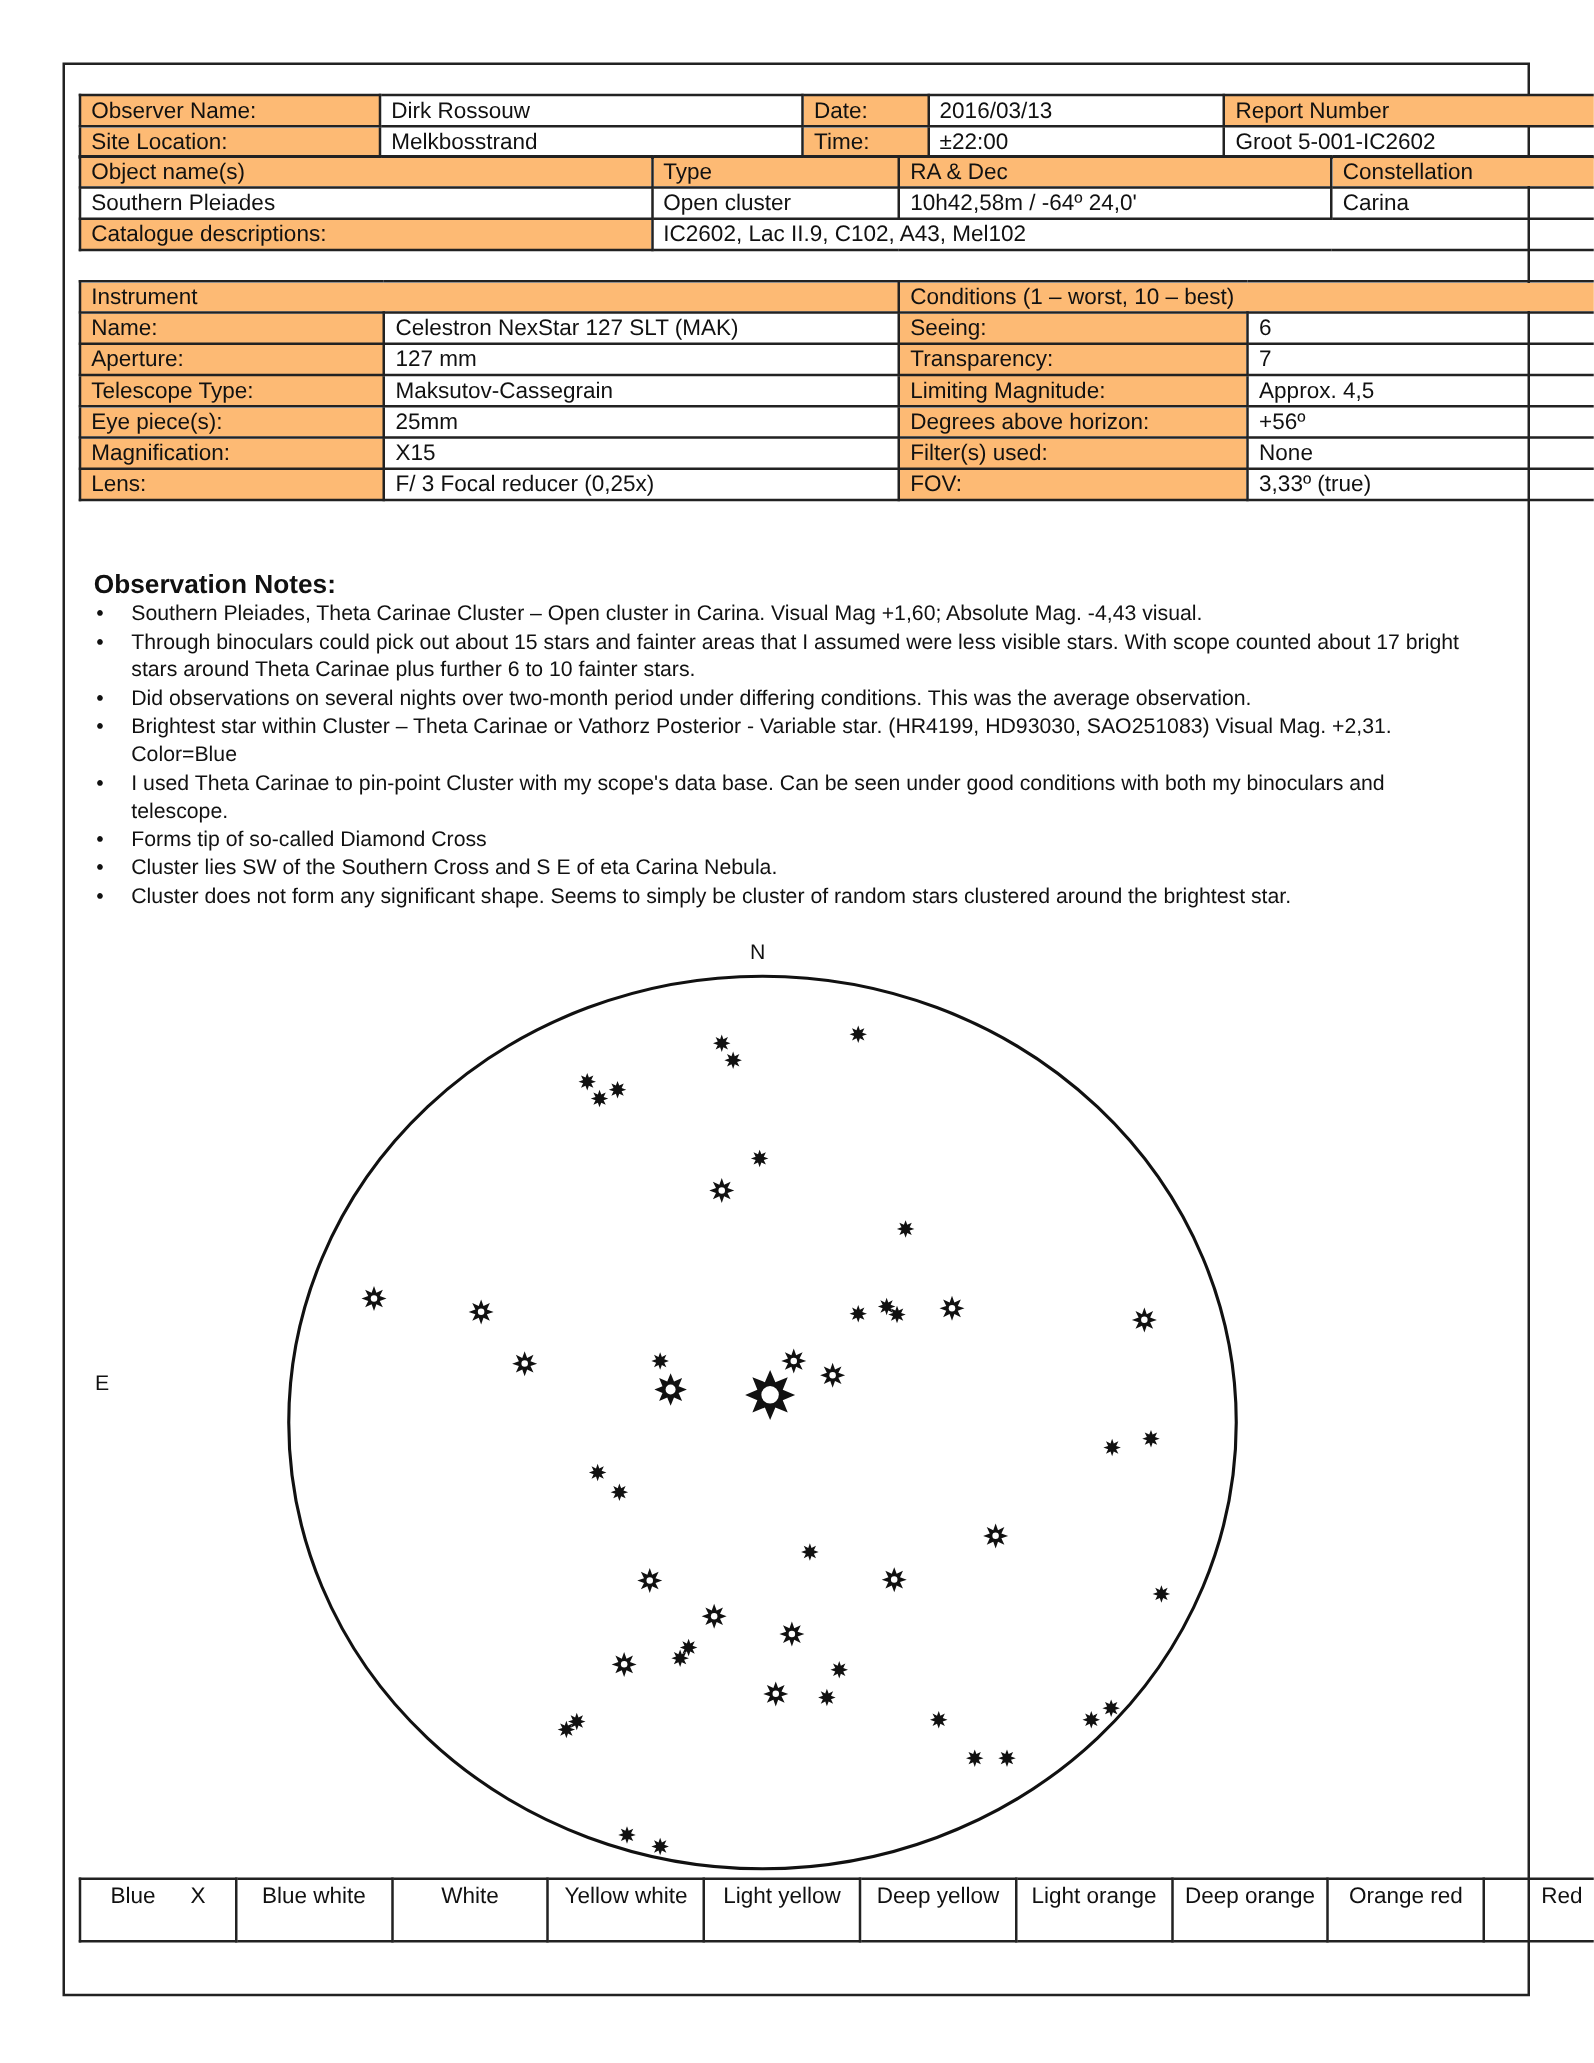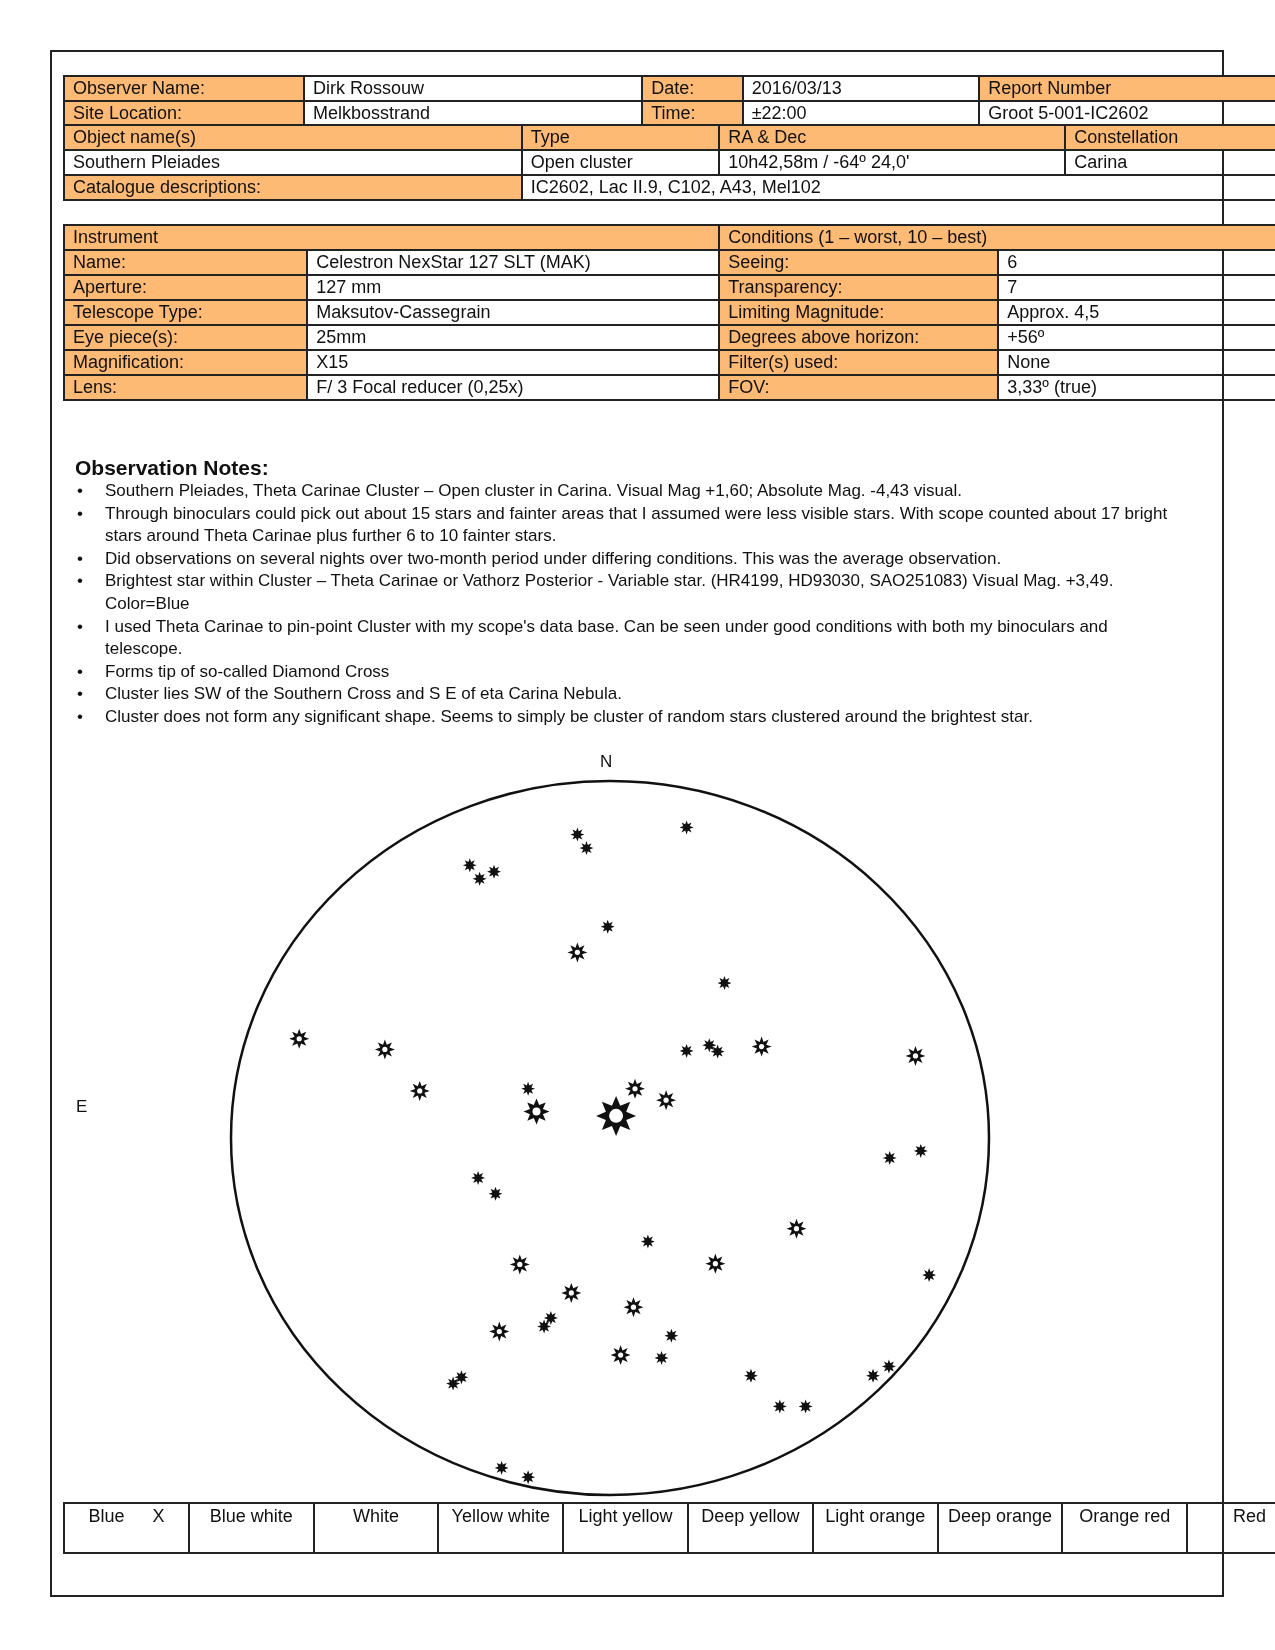--- a/index.html
+++ b/index.html
@@ -131,21 +131,21 @@
         <td>3,33º (true)</td>
       </tr>
     </tbody>
 </table>
 
 <div class="notes-title">Observation Notes:</div>
 <ul class="notes" id="notes-list">
     <li>Southern Pleiades, Theta Carinae Cluster – Open cluster in Carina. Visual Mag +1,60; Absolute Mag. -4,43 visual.</li>
     <li>Through binoculars could pick out about 15 stars and fainter areas that I assumed were less visible stars.  With scope counted about 17 bright stars around Theta Carinae plus further 6 to 10 fainter stars.</li>
     <li>Did observations on several nights over two-month period under differing conditions. This was the average observation.</li>
-    <li>Brightest star within Cluster – Theta Carinae or Vathorz Posterior - Variable star. (HR4199, HD93030, SAO251083) Visual Mag. +3,49. Color=Blue</li>
+    <li>Brightest star within Cluster – Theta Carinae or Vathorz Posterior - Variable star. (HR4199, HD93030, SAO251083) Visual Mag. +2,31. Color=Blue</li>
     <li>I used Theta Carinae to pin-point Cluster with my scope's data base. Can be seen under good conditions with both my binoculars and telescope.</li>
     <li>Forms tip of so-called Diamond Cross</li>
     <li>Cluster lies SW of the Southern Cross and S E of eta Carina Nebula.</li>
     <li>Cluster does not form any significant shape. Seems to simply be cluster of random stars clustered around the brightest star.</li>
   </ul>
 
 <div class="dir" style="left:600px;top:752px;">N</div>
 <div class="dir" style="left:76px;top:1097px;">E</div>
 
 <svg id="field" width="1275" height="1650">

